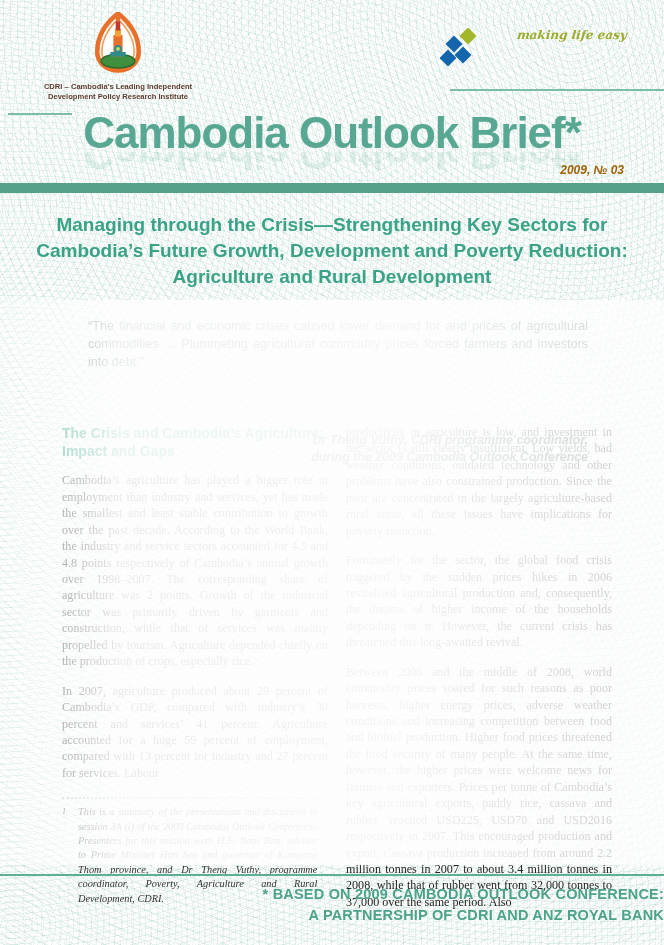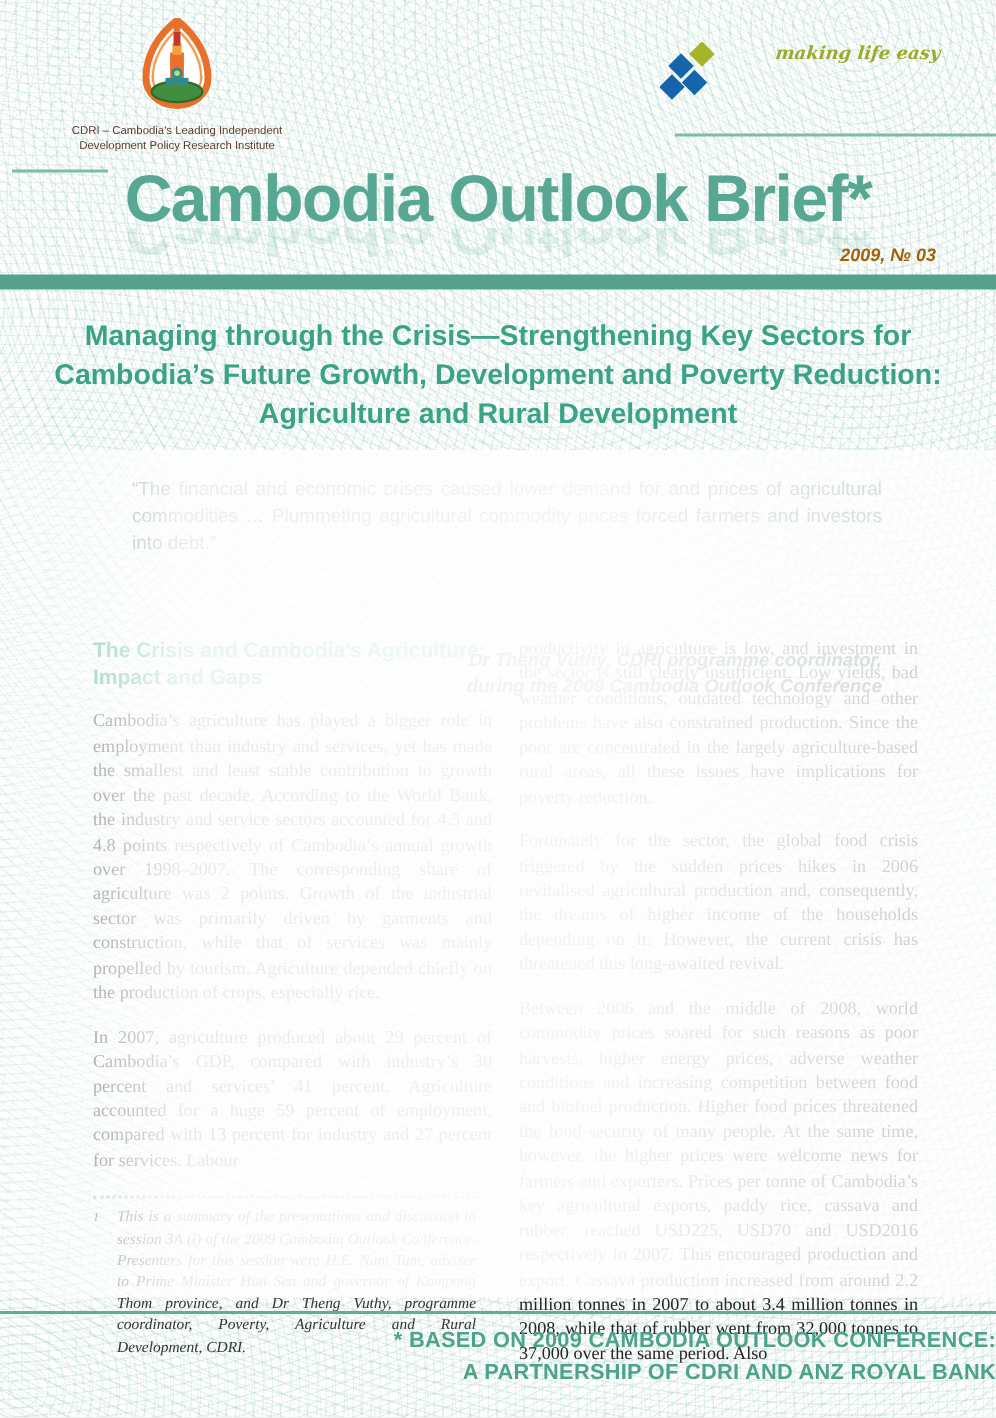--- a/index.html
+++ b/index.html
@@ -18,21 +18,21 @@
       repeating-radial-gradient(circle at 2% 98%,  rgba(96,172,150,0.12) 0 1px, transparent 1px 6px),
       repeating-radial-gradient(circle at 108% 96%,rgba(96,172,150,0.07) 0 1px, transparent 1px 9px);
   }
   .bg-fade { position:absolute; left:0; right:0; top:300px; bottom:80px; pointer-events:none;
     background:linear-gradient(90deg, rgba(253,254,253,0.35) 0, rgba(253,254,253,0.9) 120px, rgba(253,254,253,0.95) 60%, rgba(253,254,253,0.75) 100%);
   }
 
   
   .cdri-block { position:absolute; left:28px; top:12px; width:180px; text-align:center; }
   .cdri-logo { display:block; margin:0 auto 4px auto; }
-  .cdri-caption { font-size:7.6px; font-weight:normal; color:#5f3b2f; line-height:1.3; }
+  .cdri-caption { font-size:7.6px; font-weight:bold; color:#5f3b2f; line-height:1.3; }
   .anz-block { position:absolute; right:22px; top:28px; width:200px; }
   .anz-row { display:flex; align-items:flex-end; }
   .anz-diamonds { position:absolute; left:-2px; top:0; }
   .anz-word { margin-left:22px; white-space:nowrap; }
   .anz-anz { font-style:italic; font-weight:900; font-size:27px; color:#1565ad; letter-spacing:-1px; }
   .anz-royal { font-size:24px; color:#5a9ac9; letter-spacing:-1px; font-weight:400; }
   .anz-tagline { margin-top:0px; text-align:center; padding-left:60px;
     font-family:"DejaVu Serif", serif; font-style:italic; font-weight:bold;
     color:#9cab2e; font-size:12px; transform:skewX(-6deg); }
   .rule-left  { position:absolute; left:8px;  top:113px; width:64px;  height:2px; background:#7cbcaa; }

